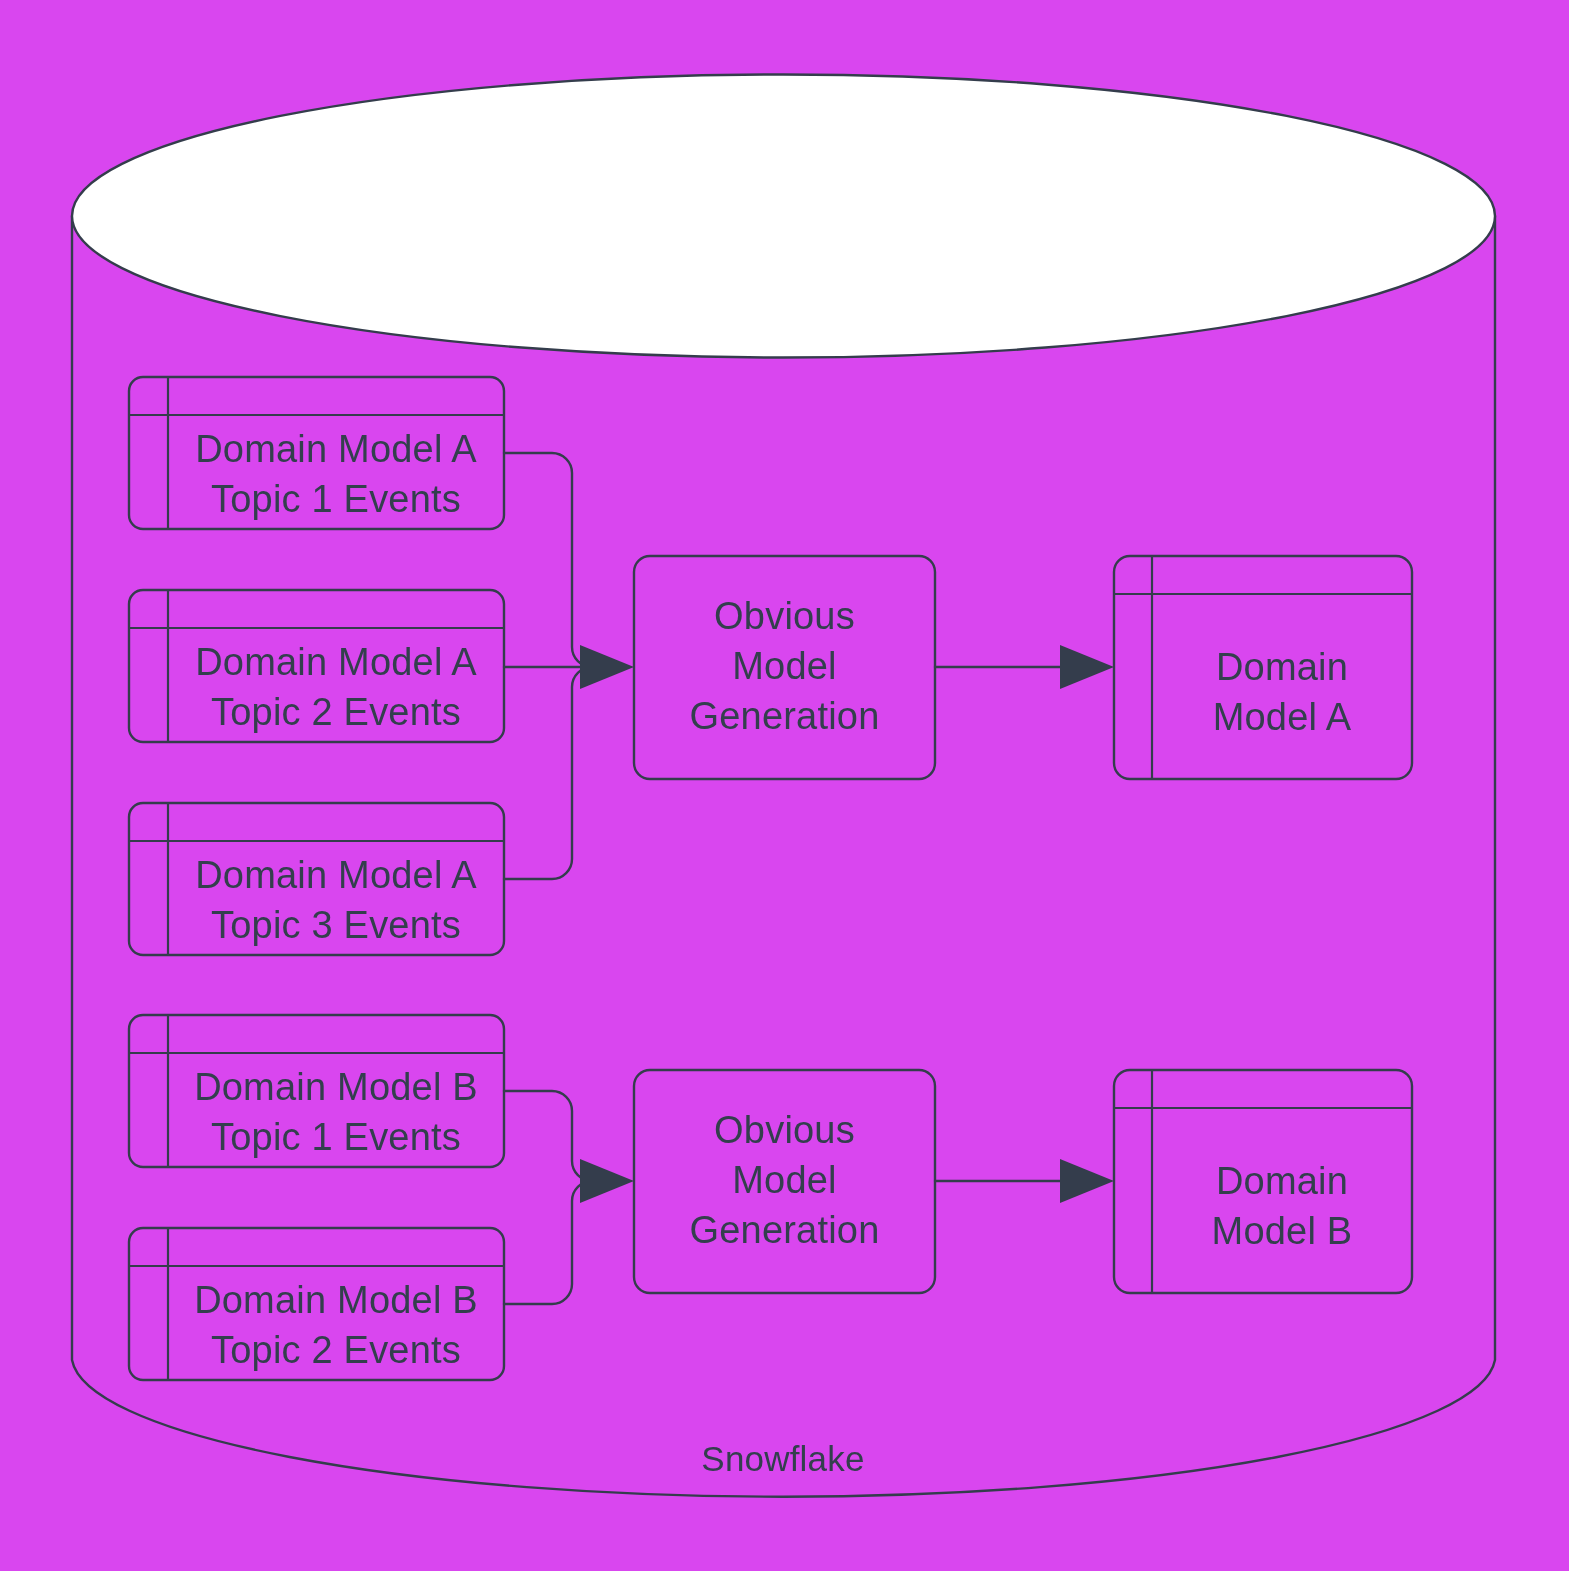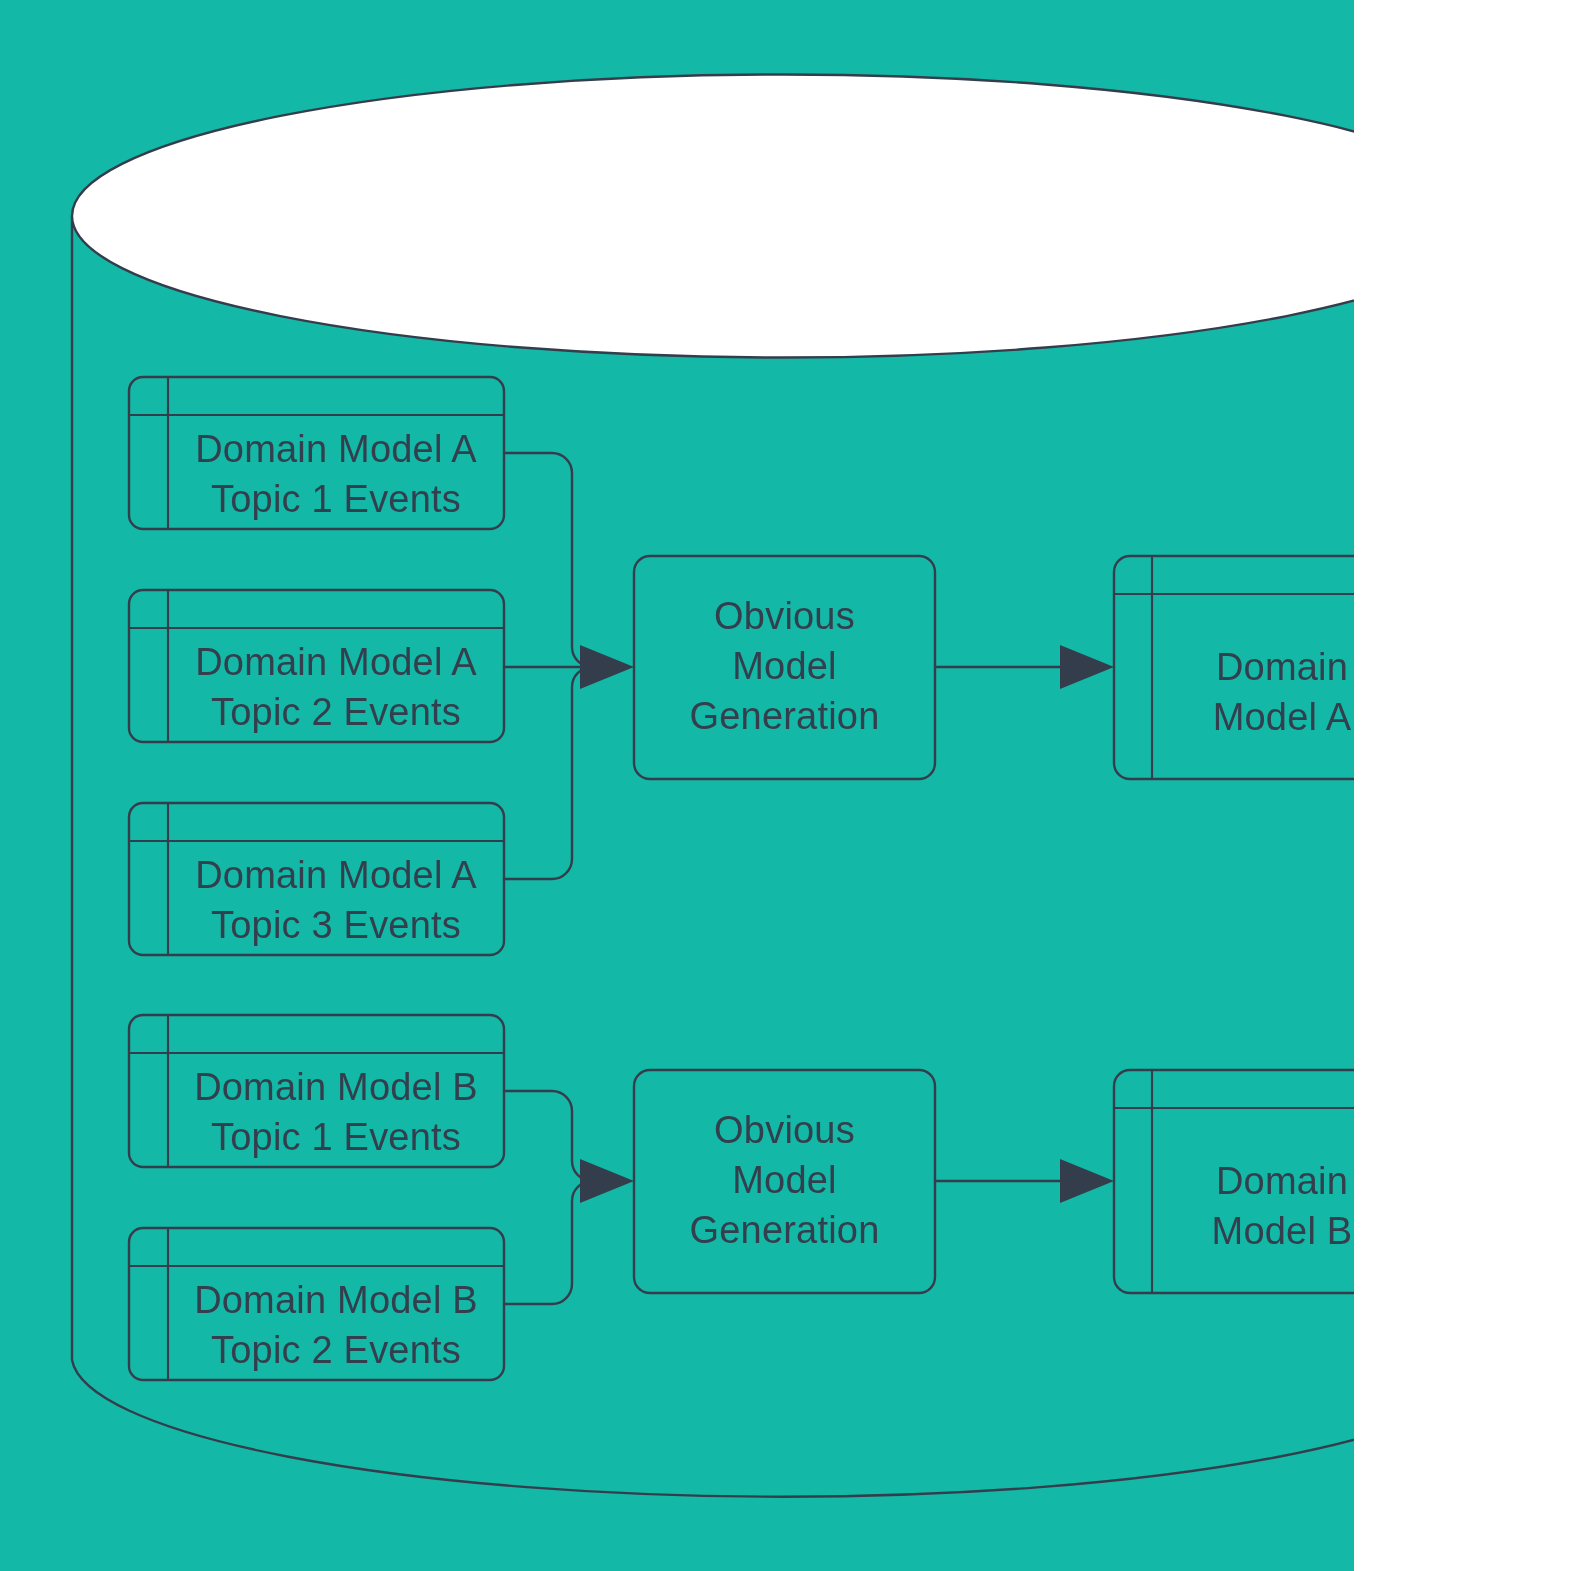--- a/index.html
+++ b/index.html
@@ -5,23 +5,23 @@
   html, body {
     margin: 0;
     padding: 0;
     background: #ffffff;
   }
   body {
     font-family: "Liberation Sans", sans-serif;
   }
   #canvas {
     position: relative;
-    width: 1354px;
+    width: 1569px;
     height: 1571px;
-    background: #14b8a6;
+    background: #d946ef;
     overflow: hidden;
   }
   #canvas svg {
     position: absolute;
     top: 0;
     left: 0;
     width: 1569px;
     height: 1571px;
   }
   .dg-stroke {
@@ -180,14 +180,15 @@
   <div class="dg-label" style="left:168px; top:1275px; width:336px;">Domain Model B
 Topic 2 Events</div>
 
   <div class="dg-label" style="left:634px; top:1105px; width:301px;">Obvious
 Model
 Generation</div>
 
   <div class="dg-label" style="left:1152px; top:1156px; width:260px;">Domain
 Model B</div>
 
+  <div class="dg-label small" style="left:583px; top:1437px; width:400px;">Snowflake</div>
 
 </div>
 
 </body></html>

